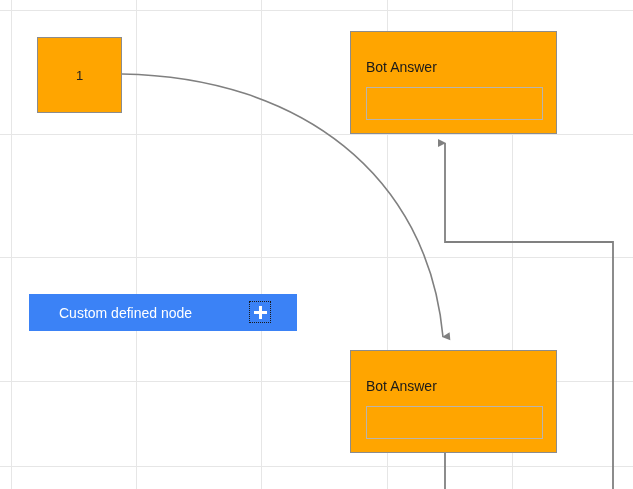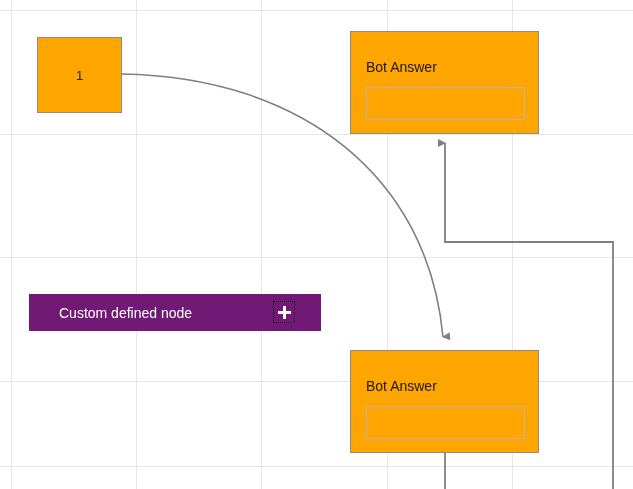--- a/index.html
+++ b/index.html
@@ -66,21 +66,21 @@
     align-items: center;
     justify-content: center;
   }
   .node-start-label {
     font-size: 13px;
     color: #222222;
     line-height: 1;
   }
   .node-bot {
     left: 350px;
-    width: 189px;
+    width: 207px;
     height: 103px;
   }
   .node-bot-top  { top: 31px; }
   .node-bot-bot  { top: 350px; }
   .node-title {
     position: absolute;
     left: 15px;
     top: 28px;
     font-size: 14px;
     color: #1a1a1a;
@@ -96,23 +96,23 @@
     box-sizing: border-box;
     border: 1px solid #b9b4ae;
     background: transparent;
   }
 
   
   .palette-bar {
     position: absolute;
     left: 29px;
     top: 294px;
-    width: 292px;
+    width: 268px;
     height: 37px;
-    background: #701a75;
+    background: #3b82f6;
     display: flex;
     align-items: center;
     box-sizing: border-box;
   }
   .palette-label {
     position: absolute;
     left: 30px;
     font-size: 14px;
     color: #ffffff;
     line-height: 1;

